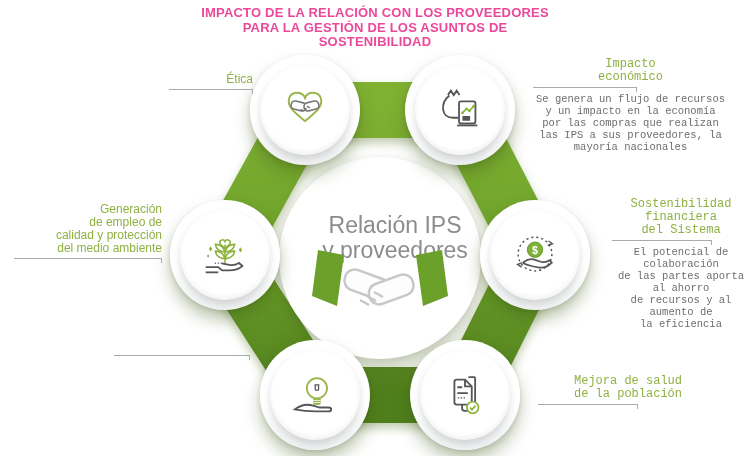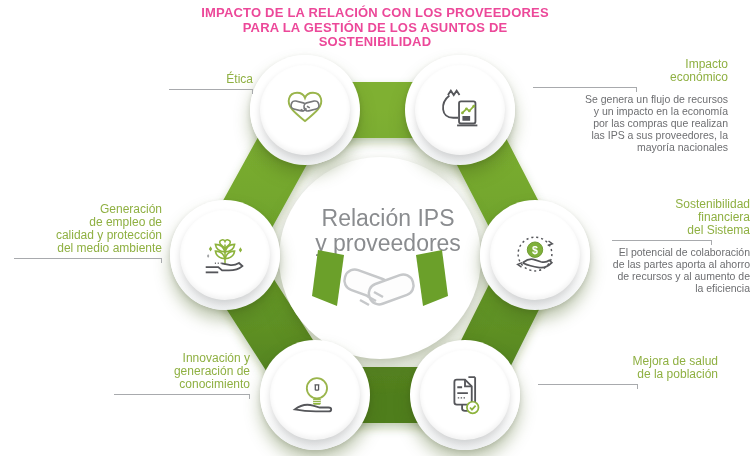--- a/index.html
+++ b/index.html
@@ -12,21 +12,21 @@
     text-align:center;font-size:13px;font-weight:700;line-height:14.5px;
     color:#ec4899;white-space:pre-line;letter-spacing:.2px;
   }
   .ring-svg,.hands-svg{position:absolute;pointer-events:none;}
   .ring-svg{left:0;top:0;}
   .center-blob{
     position:absolute;left:279px;top:157px;width:202px;height:202px;border-radius:50%;
     background:#fff;box-shadow:0 12px 22px rgba(75,100,25,.28),0 3px 8px rgba(0,0,0,.10);
   }
   .center-label{
-    position:absolute;left:280px;top:198px;width:200px;margin:8px;
+    position:absolute;left:280px;top:198px;width:200px;margin:15px;
     text-align:center;font-size:23px;line-height:25px;color:#8a8c8f;
     white-space:pre-line;font-weight:400;
   }
   .hands-svg{left:310px;top:248px;}
   .node{
     position:absolute;width:110px;height:110px;border-radius:50%;
     background:linear-gradient(180deg,#ffffff 60%,#eef0f1 100%);
     box-shadow:0 10px 16px rgba(70,95,25,.35),0 2px 5px rgba(0,0,0,.12);
   }
   .node-inner{
@@ -41,27 +41,27 @@
   .txt h3{
     margin:0;font-size:12px;line-height:13px;font-weight:400;color:#8fb042;
     white-space:pre-line;
   }
   .txt p{
     margin:0;font-size:10.5px;line-height:12px;color:#6d6e71;white-space:pre-line;
   }
   .rule{position:relative;height:1px;background:#a8aaad;margin:3px 0 5px 0;}
   .rule::after{content:'';position:absolute;right:0;top:0;width:1px;height:5px;background:#a8aaad;}
   .t-right{text-align:right;} .t-right .rule{margin-left:auto;}
-  .t-left{text-align:right;}
+  .t-left{text-align:center;font-family:Liberation Mono, monospace;}
   .txt-tl{right:497px;top:73px;width:180px;}   .txt-tl .rule{width:84px;}
   .txt-tr{left:533px;top:58px;width:195px;}    .txt-tr .rule{width:104px;}
   .txt-ml{right:588px;top:203px;width:165px;}  .txt-ml .rule{width:148px;}
   .txt-mr{left:612px;top:198px;width:138px;}   .txt-mr .rule{width:100px;}
   .txt-bl{right:500px;top:352px;width:180px;}  .txt-bl .rule{width:136px;}
-  .txt-br{left:538px;top:355px;width:180px;}   .txt-br .rule{width:100px;}
+  .txt-br{left:538px;top:375px;width:180px;}   .txt-br .rule{width:100px;}
   .icon{display:block;}
 </style>
 </head>
 <body>
 
 <div class="stage">
 
   <h1 class="title">IMPACTO DE LA RELACIÓN CON LOS PROVEEDORES
 PARA LA GESTIÓN DE LOS ASUNTOS DE
 SOSTENIBILIDAD</h1>
@@ -216,23 +216,20 @@
 financiera
 del Sistema</h3>
     <div class="rule"></div>
     <p>El potencial de colaboración
 de las partes aporta al ahorro
 de recursos y al aumento de
 la eficiencia</p>
   </div>
 
   <div class="txt t-right txt-bl">
-    <h3>Innovación y
-generación de
-conocimiento</h3>
     <div class="rule"></div>
   </div>
 
   <div class="txt t-left txt-br">
     <h3>Mejora de salud
 de la población</h3>
     <div class="rule"></div>
   </div>
 
 </div>

